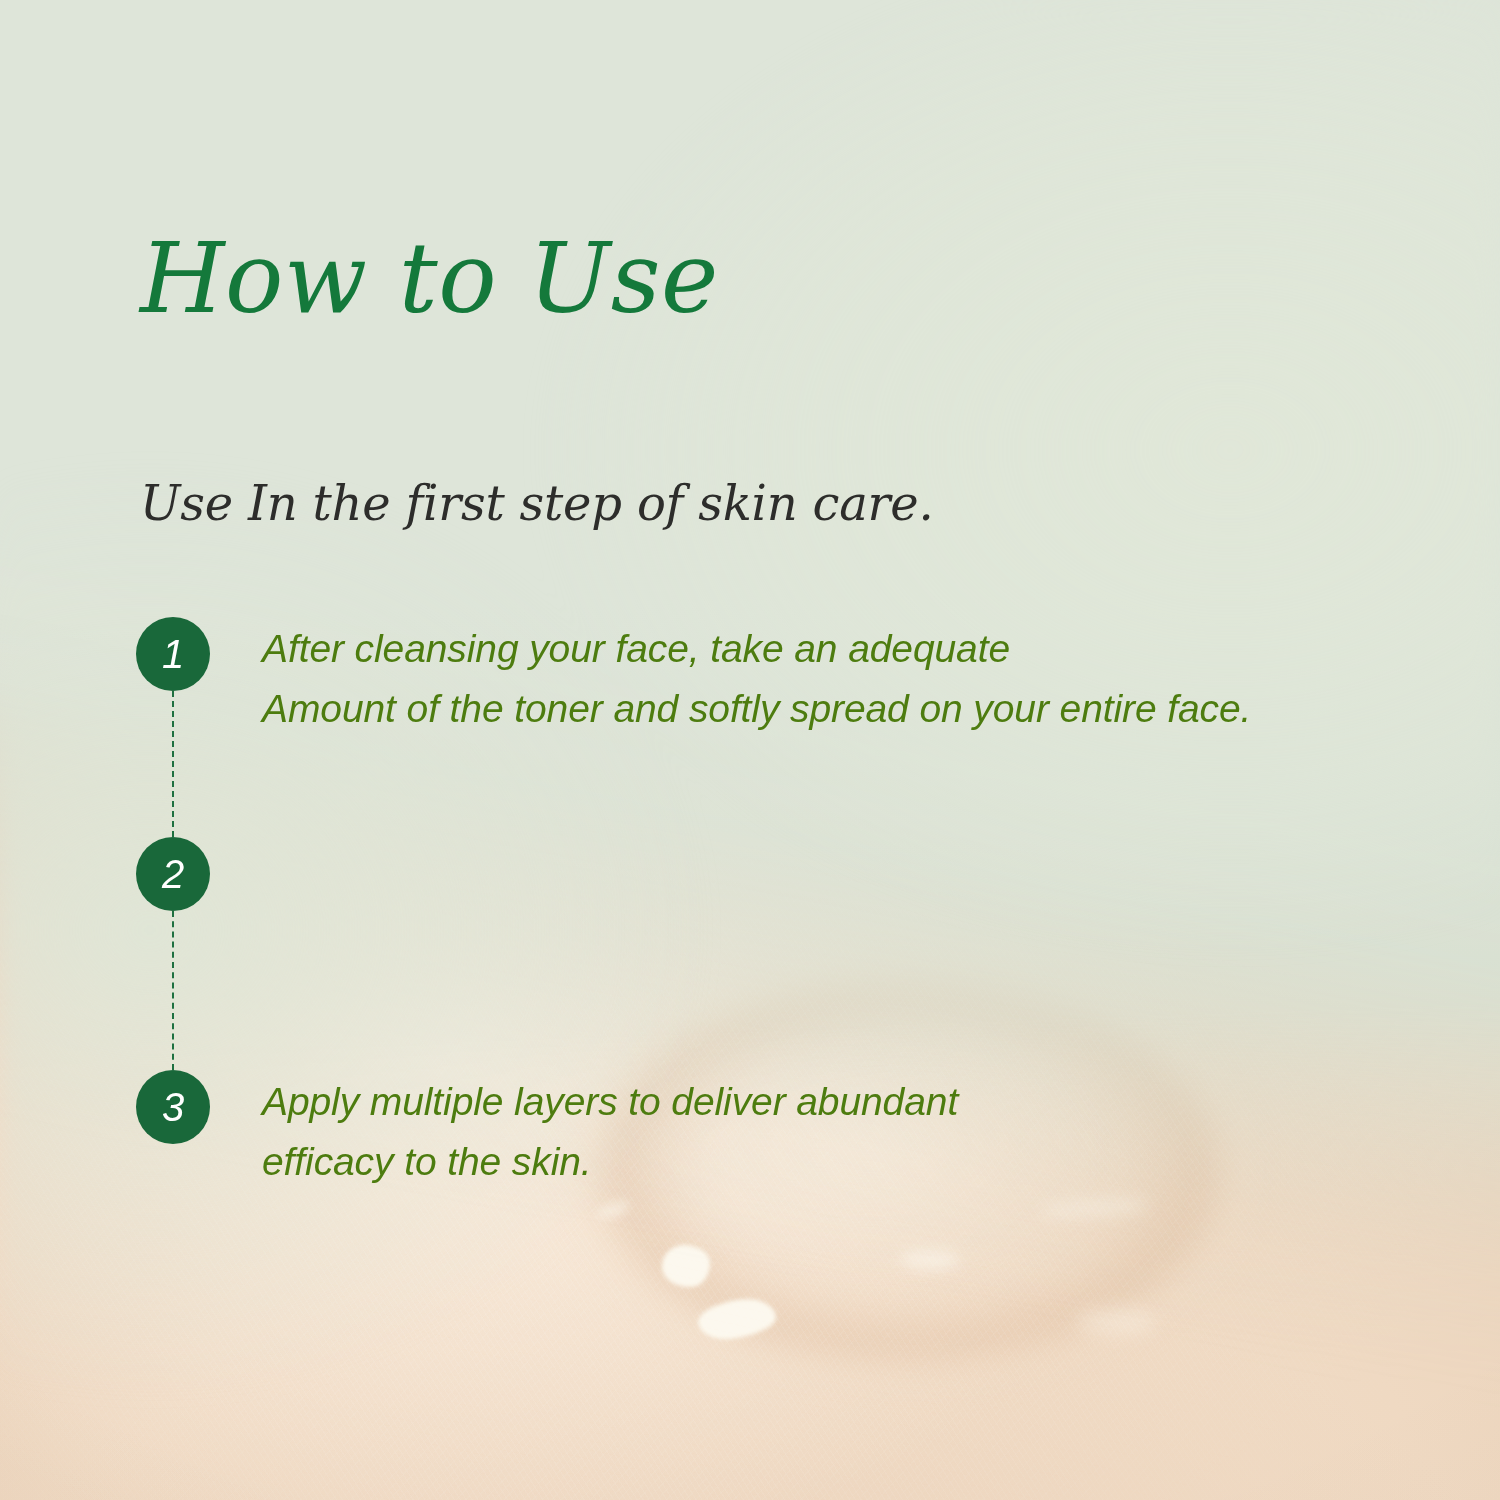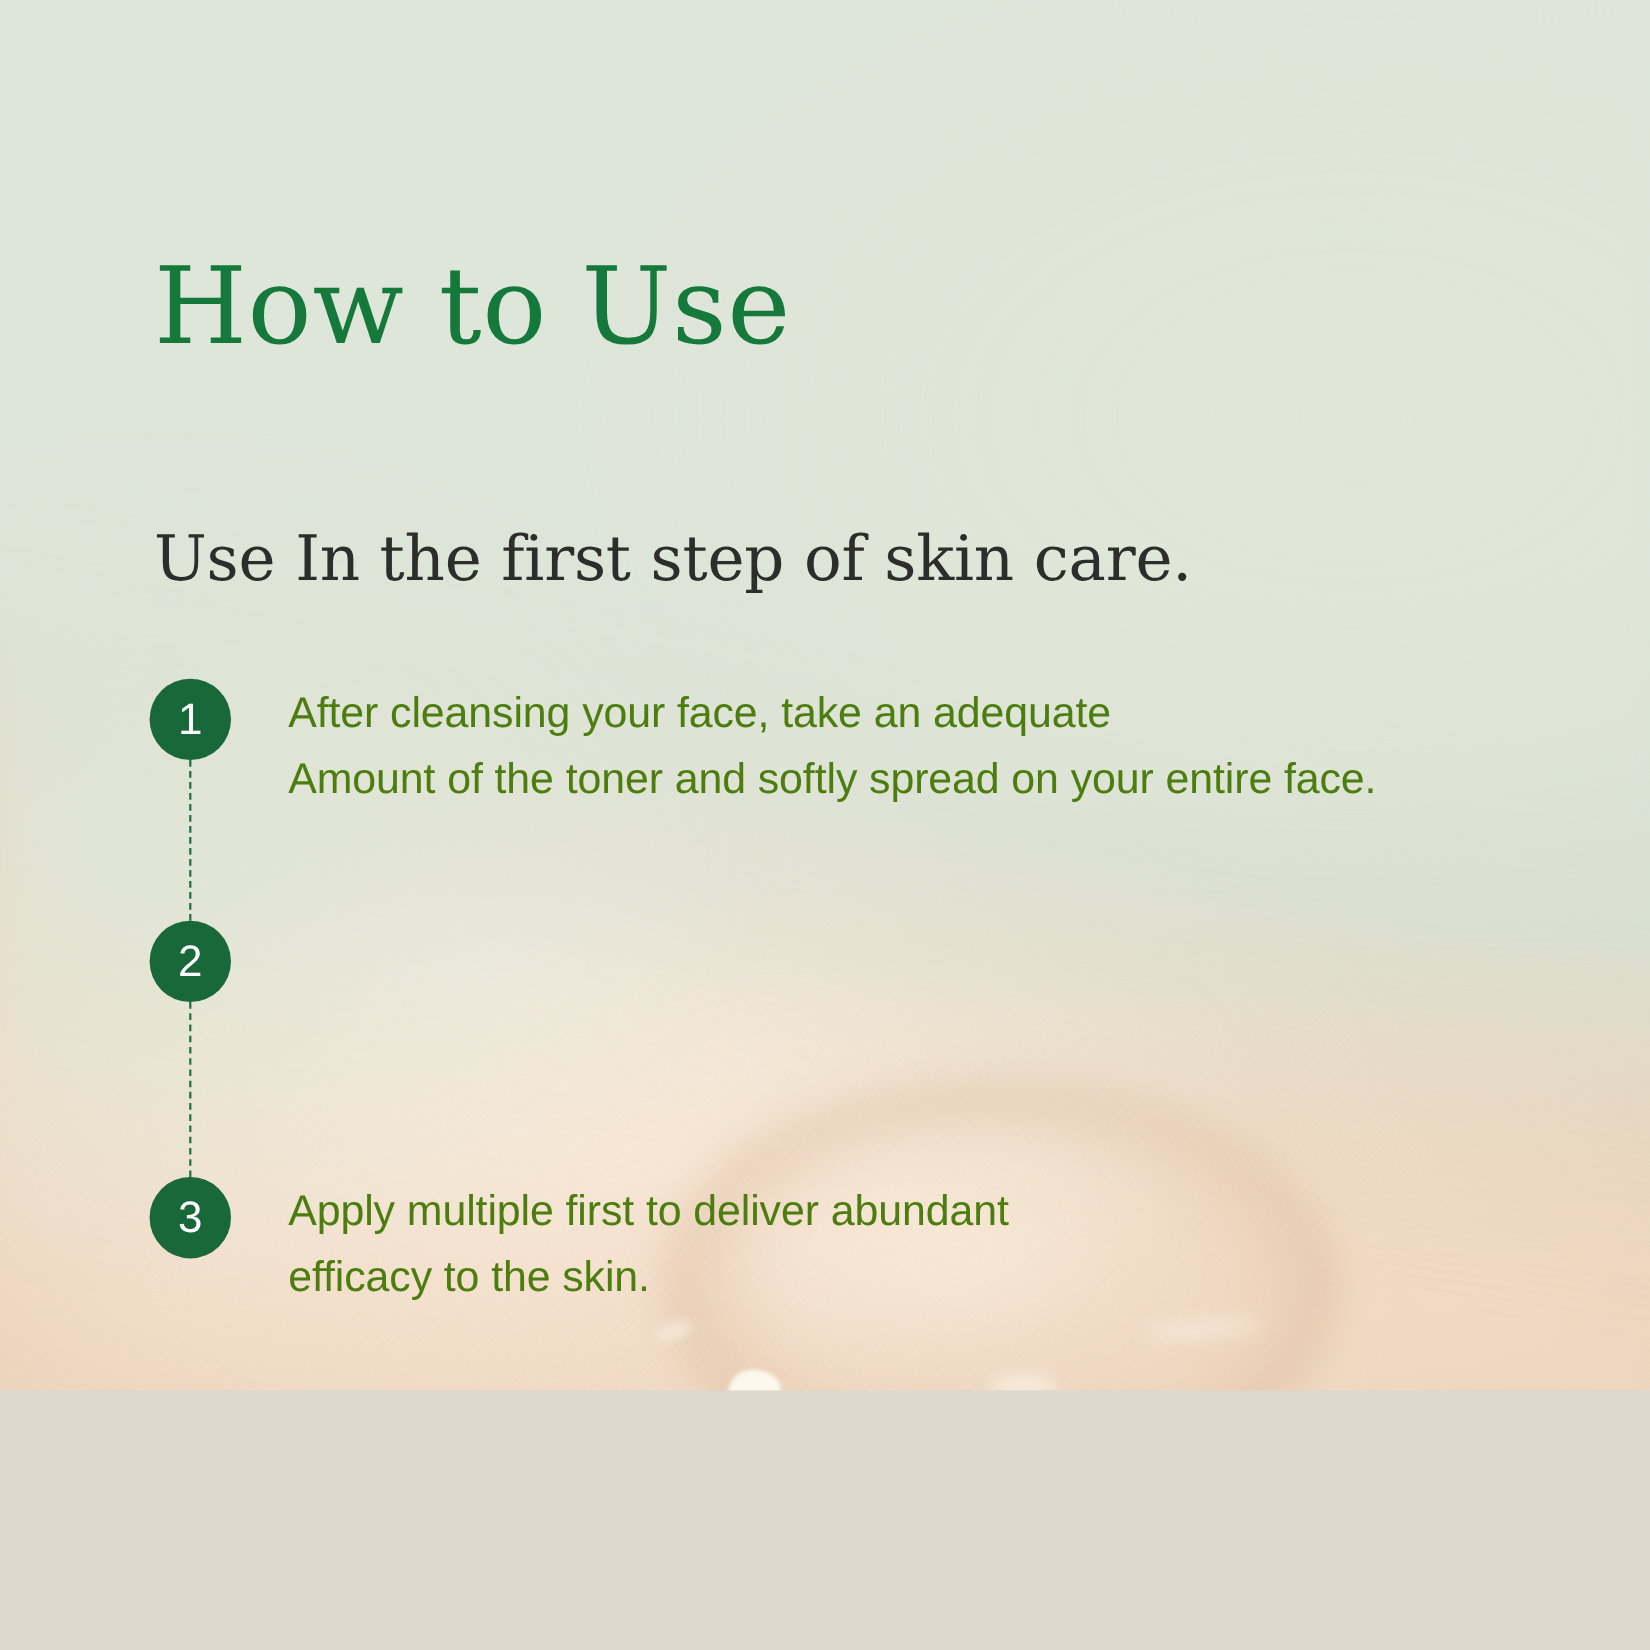--- a/index.html
+++ b/index.html
@@ -11,23 +11,24 @@
   }
 
   body {
     font-family: "Liberation Sans", sans-serif;
     background: #ded8cc;
   }
 
   #poster {
     position: relative;
     width: 1500px;
-    height: 1264px;
+    height: 1500px;
     overflow: hidden;
     isolation: isolate;
+    font-style: italic;
   }
 
   
 
   .bg-layer {
     position: absolute;
     inset: 0;
     pointer-events: none;
   }
 
@@ -142,21 +143,21 @@
     letter-spacing: 0.5px;
     color: #14793b;
     white-space: nowrap;
   }
 
   .page-subtitle {
     position: absolute;
     left: 140px;
     top: 477px;
     font-family: "DejaVu Serif", "Liberation Serif", serif;
-    font-size: 57px;
+    font-size: 48px;
     line-height: 1.1;
     font-weight: 400;
     letter-spacing: -0.2px;
     color: #2d2d2b;
     white-space: nowrap;
   }
 
   .steps {
     position: absolute;
     left: 136px;
@@ -250,19 +251,19 @@
 Amount of the toner and softly spread on your entire face.</div>
       </div>
 
       <div class="step step-2">
         <div class="step-connector"></div>
         <div class="step-badge">2</div>
       </div>
 
       <div class="step step-3">
         <div class="step-badge">3</div>
-        <div class="step-text">Apply multiple first to deliver abundant
+        <div class="step-text">Apply multiple layers to deliver abundant
 efficacy to the skin.</div>
       </div>
 
     </div>
   </div>
 </div>
 
 </body></html>

